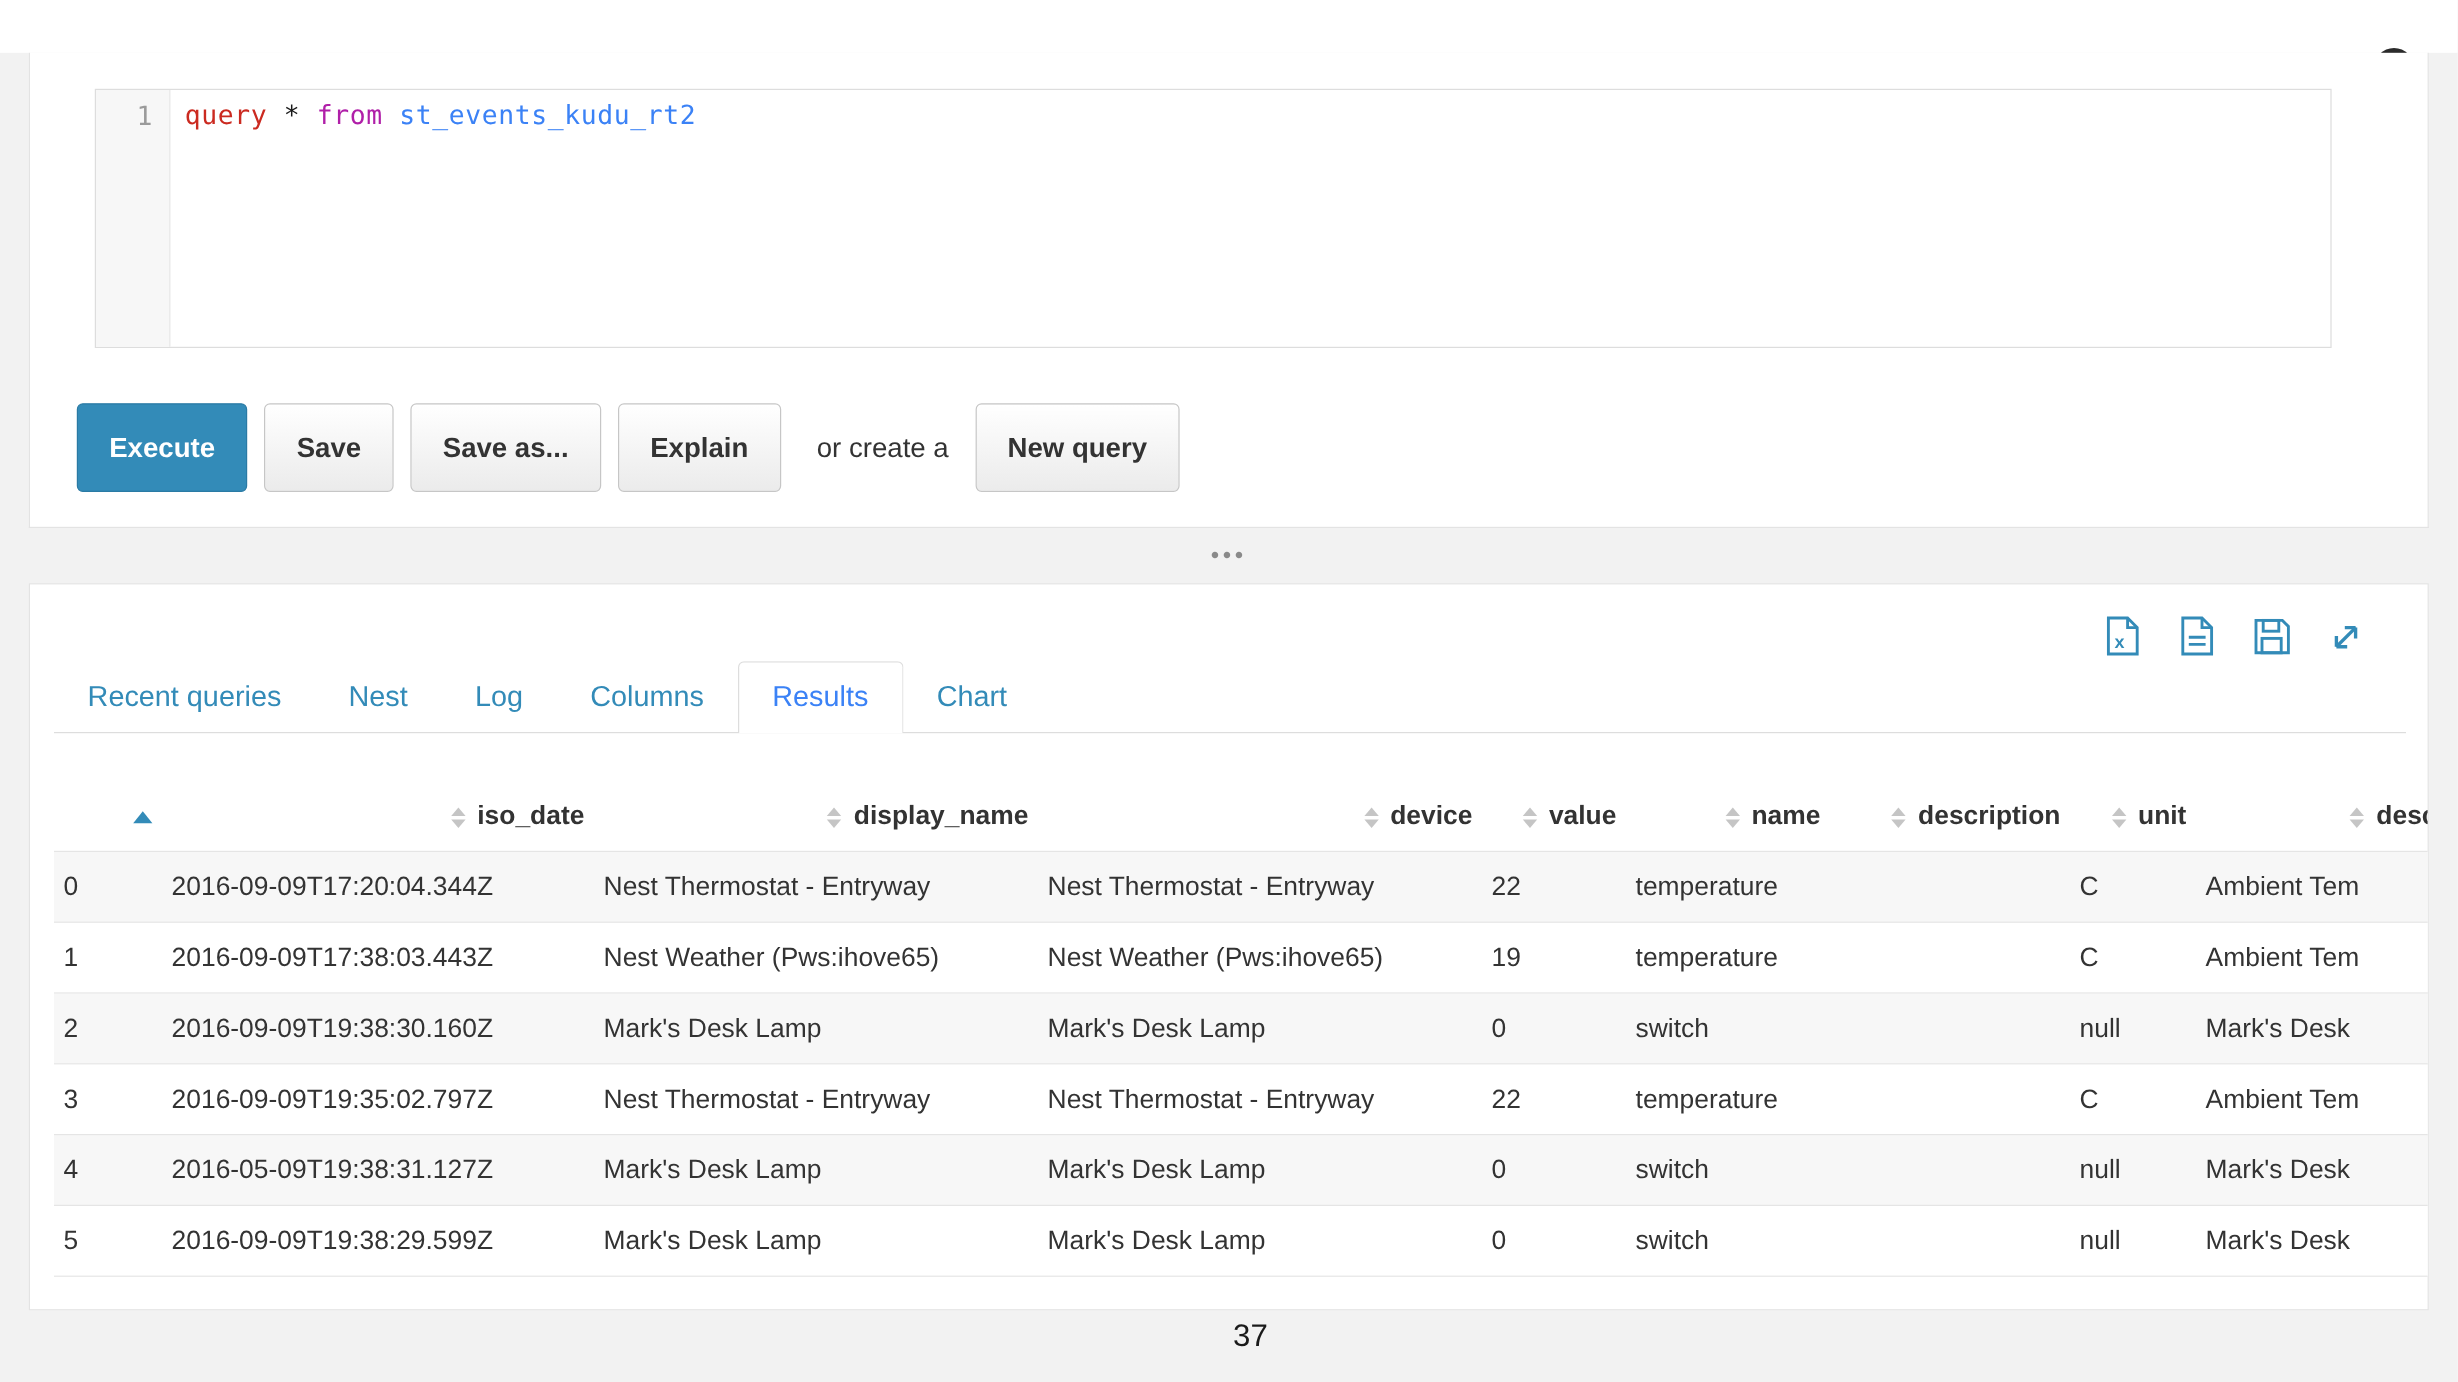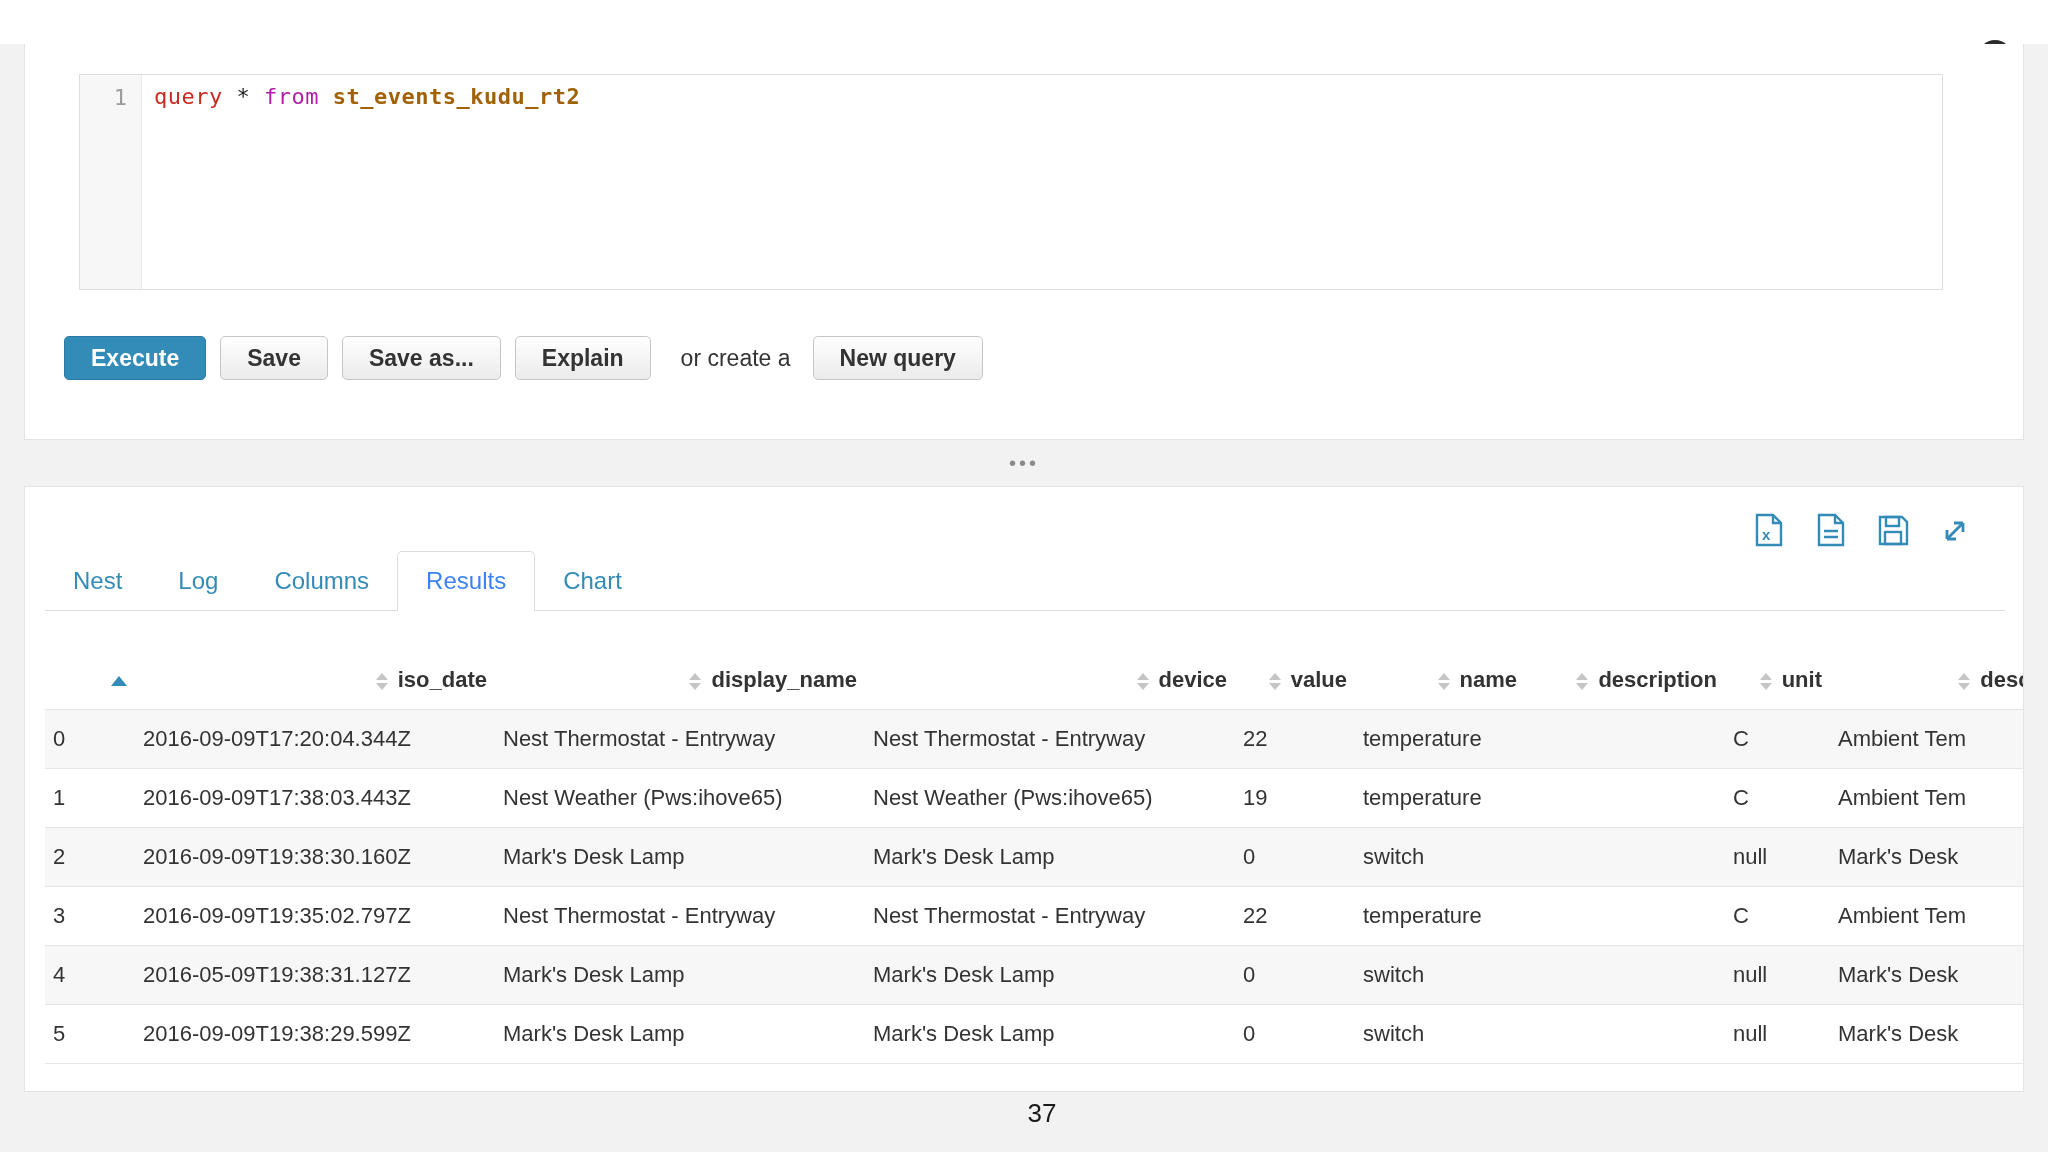--- a/index.html
+++ b/index.html
@@ -20,24 +20,24 @@
     border:1px solid #ddd; display:flex; background:#fff; }
   .gutter { width:62px; background:#f7f7f7; border-right:1px solid #e8e8e8;
     text-align:right; padding:10px 14px 0 0; color:#9b9b9b;
     font-family:"DejaVu Sans Mono","Liberation Mono",monospace; font-size:22px; }
   .code-area { flex:1; padding:9px 0 0 12px;
     font-family:"DejaVu Sans Mono","Liberation Mono",monospace; font-size:22px;
     letter-spacing:0.5px; white-space:pre; cursor:text; }
   .kw-select { color:#cb2a20; }
   .code-plain { color:#1a1a1a; }
   .kw-from { color:#b01fa8; }
-  .tbl-name { color:#a16207; font-weight:bold; }
+  .tbl-name { color:#3b82f6; font-weight:normal; }
 
   .toolbar { position:absolute; left:39px; top:292px; display:flex; align-items:center; gap:14px; }
-  .btn { height:44px; padding:0 26px; font-size:23px; font-weight:bold;
+  .btn { height:74px; padding:0 26px; font-size:23px; font-weight:bold;
     border-radius:5px; border:1px solid #c6c6c6; cursor:pointer;
     background:linear-gradient(#ffffff,#ebebeb); color:#333;
     font-family:"Liberation Sans", sans-serif; }
   .btn-primary { background:#338bb8; border-color:#2a7aa4; color:#fff; }
   .or-text { font-size:23px; color:#333; margin:0 8px 0 16px; }
 
   
   .splitter { position:absolute; left:0; top:440px; width:2048px; height:46px;
     display:flex; align-items:center; justify-content:center; cursor:row-resize; }
   .splitter-dots { color:#8a8a8a; font-size:20px; letter-spacing:3px; line-height:10px; }
@@ -130,20 +130,21 @@
       <rect x="8" y="19" width="16" height="12" fill="none" stroke="#338bb8" stroke-width="2.4"></rect>
     </svg>
     <svg class="eicon" viewBox="0 0 32 34">
       <path d="M8 26 L24 10" stroke="#338bb8" stroke-width="2.8"></path>
       <path d="M24 10 h-9 M24 10 v9" fill="none" stroke="#338bb8" stroke-width="2.8"></path>
       <path d="M8 26 h9 M8 26 v-9" fill="none" stroke="#338bb8" stroke-width="2.8"></path>
     </svg>
   </div>
 
   <div class="tabs">
+    <div class="tab">Recent queries</div>
     <div class="tab">Nest</div>
     <div class="tab">Log</div>
     <div class="tab">Columns</div>
     <div class="tab active">Results</div>
     <div class="tab">Chart</div>
   </div>
 
   <div class="table-wrap">
     <table>
       <colgroup>

